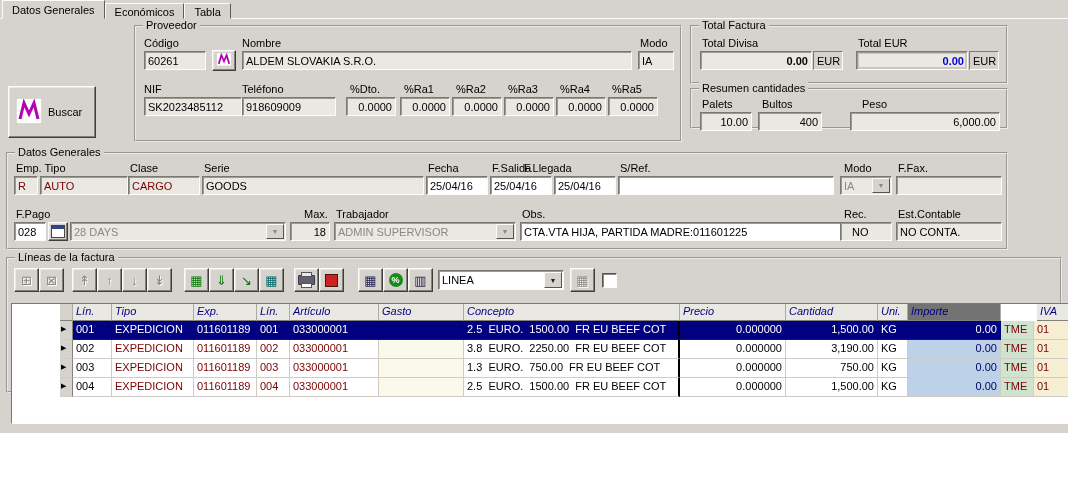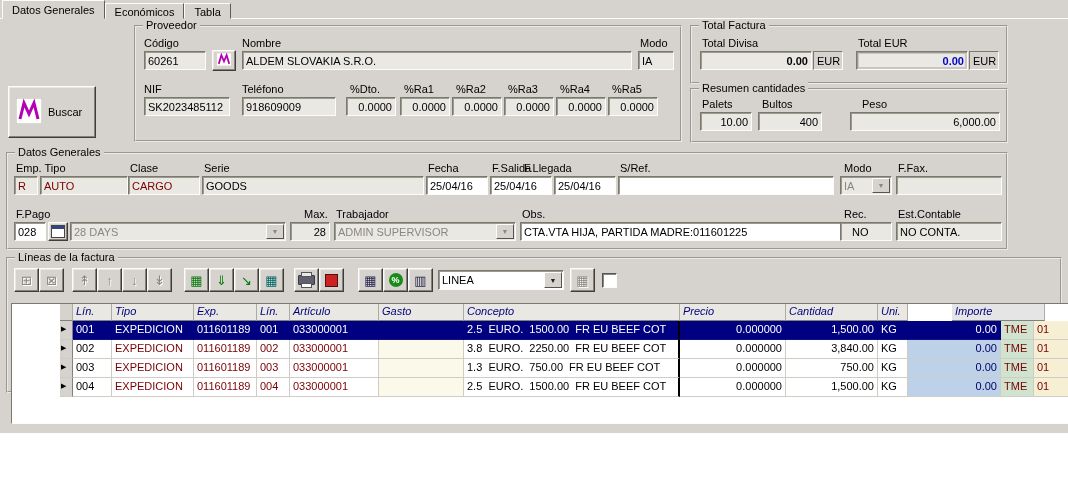--- a/index.html
+++ b/index.html
@@ -82,21 +82,21 @@
   .w-exp{flex:0 0 63px;}
   .w-lin2{flex:0 0 33px;}
   .w-art{flex:0 0 89px;}
   .w-gasto{flex:0 0 85px;background:#fbf9ea;}
   .ghead .w-gasto{background:#eae8e2;}
   .w-conc{flex:0 0 216px;border-right:2px solid #000;white-space:pre;}
   .w-precio{flex:0 0 106px;}
   .w-cant{flex:0 0 92px;}
   .w-uni{flex:0 0 30px;}
   .w-imp{flex:0 0 93px;background:#bdd2e8;color:#000060;}
-  .ghead .w-imp{background:#e5e5e5;color:#000080;margin-left:44px;}
+  .ghead .w-imp{background:#737373;color:#000080;}
   .w-iva{flex:0 0 33px;background:#cfe3cf;color:#7a0000;}
   .ghead .w-iva{background:#eae8e2;color:#000080;margin-left:36px;}
   .w-clase{flex:0 0 37px;background:#f6efd4;color:#7a0000;}
   .ghead .w-clase{background:#eae8e2;color:#000080;}
   .w-cuenta{flex:1 1 auto;border-right:none;}
   .num{text-align:right;}
   .mar{color:#7a0000;}
 
   .sel .gcell{background:#000080;color:#fff;border-right-color:#000080;border-bottom-color:#13137e;}
   .sel .w-marker{background:#d6d3ce;color:#000;border-right-color:#84807a;border-bottom-color:#cfccc5;}
@@ -140,21 +140,21 @@
             <path d="M2 12 L5 2 L8 9 L11 2 L14 12" fill="none" stroke="#b400b4" stroke-width="2"></path>
           </svg>
       </span>
     </div>
     <div class="lbl" style="left:106px;top:10px;">Nombre</div>
     <div class="field" style="left:106px;top:24px;width:390px;">ALDEM SLOVAKIA S.R.O.</div>
     <div class="lbl" style="left:504px;top:10px;">Modo</div>
     <div class="field" style="left:502px;top:24px;width:36px;">IA</div>
 
     <div class="lbl" style="left:8px;top:56px;">NIF</div>
-    <div class="field" style="left:8px;top:70px;width:86px;">SK2023485112</div>
+    <div class="field" style="left:8px;top:70px;width:98px;">SK2023485112</div>
     <div class="lbl" style="left:106px;top:56px;">Teléfono</div>
     <div class="field" style="left:106px;top:70px;width:94px;">918609009</div>
     <div class="lbl" style="left:214px;top:56px;">%Dto.</div>
     <div class="field right" style="left:210px;top:70px;width:50px;">0.0000</div>
     <div class="lbl" style="left:268px;top:56px;">%Ra1</div>
     <div class="field right" style="left:264px;top:70px;width:50px;">0.0000</div>
     <div class="lbl" style="left:320px;top:56px;">%Ra2</div>
     <div class="field right" style="left:316px;top:70px;width:50px;">0.0000</div>
     <div class="lbl" style="left:372px;top:56px;">%Ra3</div>
     <div class="field right" style="left:368px;top:70px;width:50px;">0.0000</div>
@@ -167,21 +167,21 @@
   <div class="group" style="left:690px;top:25px;width:318px;height:59px;">
     <div class="legend">Total Factura</div>
     <div class="lbl" style="left:10px;top:10px;">Total Divisa</div>
     <div class="field right bold" style="left:8px;top:24px;width:112px;">0.00</div>
     <div class="tagbox" style="left:121px;top:24px;width:30px;">EUR</div>
     <div class="lbl" style="left:166px;top:10px;">Total EUR</div>
     <div class="field right blueval dbl" style="left:164px;top:24px;width:112px;">0.00</div>
     <div class="tagbox" style="left:277px;top:24px;width:30px;">EUR</div>
   </div>
 
-  <div class="group" style="left:690px;top:88px;width:318px;height:55px;">
+  <div class="group" style="left:690px;top:88px;width:318px;height:41px;">
     <div class="legend">Resumen cantidades</div>
     <div class="lbl" style="left:10px;top:8px;">Palets</div>
     <div class="field right" style="left:8px;top:22px;width:52px;">10.00</div>
     <div class="lbl" style="left:70px;top:8px;">Bultos</div>
     <div class="field right" style="left:66px;top:22px;width:64px;">400</div>
     <div class="lbl" style="left:170px;top:8px;">Peso</div>
     <div class="field right" style="left:158px;top:22px;width:150px;">6,000.00</div>
   </div>
 
   <div class="group" style="left:6px;top:152px;width:1002px;height:98px;">
@@ -213,21 +213,21 @@
     <div class="lbl" style="left:8px;top:54px;">F.Pago</div>
     <div class="field white" style="left:6px;top:68px;width:32px;">028</div>
     <div class="raised" style="position:absolute;left:40px;top:68px;width:20px;height:19px;display:flex;align-items:center;justify-content:center;">
       <span class="icon-cal"></span>
     </div>
     <div class="field combo dis" style="left:62px;top:68px;width:216px;">
       <span>28 DAYS</span>
       <span class="arrow">▼</span>
     </div>
     <div class="lbl" style="left:296px;top:54px;">Max.</div>
-    <div class="field right" style="left:282px;top:68px;width:40px;">28</div>
+    <div class="field right" style="left:282px;top:68px;width:40px;">18</div>
     <div class="lbl" style="left:328px;top:54px;">Trabajador</div>
     <div class="field combo dis" style="left:326px;top:68px;width:182px;">
       <span>ADMIN SUPERVISOR</span>
       <span class="arrow">▼</span>
     </div>
     <div class="lbl" style="left:514px;top:54px;">Obs.</div>
     <div class="field white" style="left:512px;top:68px;width:326px;">CTA.VTA HIJA, PARTIDA MADRE:011601225</div>
     <div class="lbl" style="left:836px;top:54px;">Rec.</div>
     <div class="field" style="left:832px;top:68px;width:52px;padding-left:11px;">NO</div>
     <div class="lbl" style="left:890px;top:54px;">Est.Contable</div>
@@ -332,21 +332,21 @@
       <div class="grow">
         <div class="gcell w-marker">▶</div>
         <div class="gcell w-lin">002</div>
         <div class="gcell w-tipo mar">EXPEDICION</div>
         <div class="gcell w-exp mar">011601189</div>
         <div class="gcell w-lin2 mar">002</div>
         <div class="gcell w-art mar">033000001</div>
         <div class="gcell w-gasto"></div>
         <div class="gcell w-conc">3.8  EURO.  2250.00  FR EU BEEF COT</div>
         <div class="gcell w-precio num">0.000000</div>
-        <div class="gcell w-cant num">3,840.00</div>
+        <div class="gcell w-cant num">3,190.00</div>
         <div class="gcell w-uni">KG</div>
         <div class="gcell w-imp num">0.00</div>
         <div class="gcell w-iva">TME</div>
         <div class="gcell w-clase">01</div>
         <div class="gcell w-cuenta"></div>
       </div>
 
       <div class="grow">
         <div class="gcell w-marker">▶</div>
         <div class="gcell w-lin">003</div>

